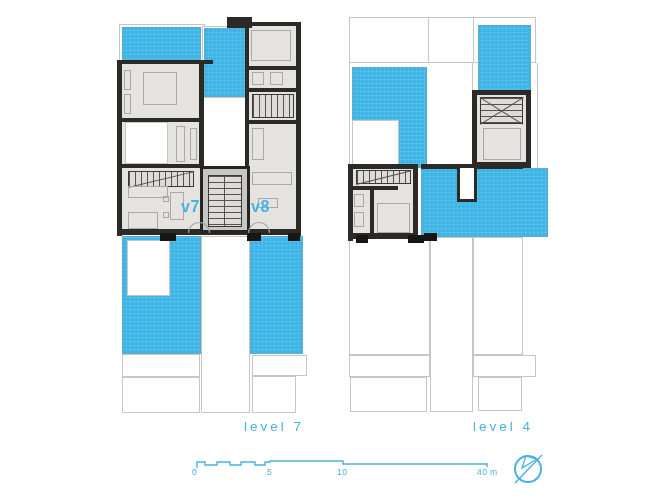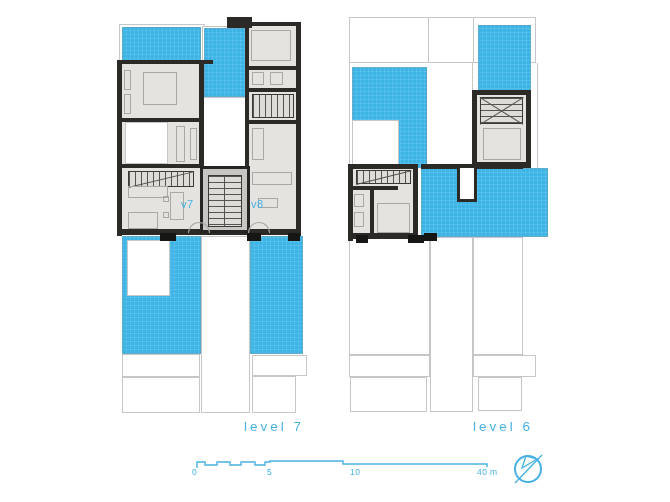--- a/index.html
+++ b/index.html
@@ -20,21 +20,21 @@
          border-bottom:3px solid var(--wall);box-sizing:border-box;}
   .fur{position:absolute;border:1px solid var(--furniture);background:transparent;box-sizing:border-box;}
   .arc{position:absolute;border:1px solid var(--furniture);border-bottom:none;
        border-radius:11px 11px 0 0;box-sizing:border-box;background:transparent;}
   .vstairs{position:absolute;background-color:#dddcd9;border:1px solid #3a3936;box-sizing:border-box;
        background-image:repeating-linear-gradient(90deg,#56544f 0 1px,transparent 1px 6px);}
   .hstairs{position:absolute;background-color:#dddcd9;border:1px solid #3a3936;box-sizing:border-box;
        background-image:repeating-linear-gradient(180deg,#56544f 0 1px,transparent 1px 6px);}
   .core{position:absolute;background:var(--core);border:3px solid #262523;box-sizing:border-box;}
   .diag{position:absolute;height:1px;background:#55534f;transform-origin:0 0;}
-  .unit-label{position:absolute;color:var(--accent);font-size:11px;font-weight:400;letter-spacing:.5px;}
+  .unit-label{position:absolute;color:var(--accent);font-size:16px;font-weight:700;letter-spacing:.5px;}
   .plan-label{position:absolute;color:var(--accent);font-size:13.5px;font-weight:500;letter-spacing:3px;
               width:90px;text-align:center;}
   .tick{position:absolute;color:var(--accent);font-size:8.5px;letter-spacing:.4px;}
 </style>
 </head>
 <body>
 
 <div id="canvas">
 
   <section>
@@ -148,30 +148,30 @@
     <div class="wall" style="left:353px;top:186px;width:45px;height:4px"></div>
     <div class="vstairs" style="left:356px;top:170px;width:55px;height:14px"></div>
     <div class="diag" style="left:356px;top:184px;width:57px;transform:rotate(-14deg)"></div>
     <div class="fur" style="left:354px;top:194px;width:10px;height:13px"></div>
     <div class="fur" style="left:354px;top:212px;width:10px;height:15px"></div>
     <div class="fur" style="left:377px;top:203px;width:33px;height:30px"></div>
     <div class="tab" style="left:356px;top:235px;width:12px;height:8px"></div>
     <div class="tab" style="left:408px;top:235px;width:16px;height:8px"></div>
     <div class="tab" style="left:424px;top:233px;width:13px;height:8px"></div>
 
-    <div class="plan-label" style="left:458px;top:419px">level 6</div>
+    <div class="plan-label" style="left:458px;top:419px">level 4</div>
   </section>
 
   <div class="abs" style="left:180px;top:446px;width:380px;height:40px">
     <svg width="370" height="30" viewBox="0 0 370 30" style="position:absolute;left:0;top:0">
       <path d="M17,22 L17,16 L25,16 L25,19 L37,19 L37,16 L50,16 L50,19 L61,19 L61,16 L75,16 L75,19 L85,19 L85,16 L90,16 L90,15 L163,15 L163,18 L307,18 L307,21" fill="none" style="stroke:var(--accent)" stroke-width="1.4"></path>
     </svg>
     <span class="tick" style="left:12px;top:21px">0</span>
     <span class="tick" style="left:87px;top:21px">5</span>
-    <span class="tick" style="left:170px;top:21px">10</span>
+    <span class="tick" style="left:157px;top:21px">10</span>
     <span class="tick" style="left:297px;top:21px">40 m</span>
   </div>
 
   <svg width="36" height="36" viewBox="0 0 36 36" style="position:absolute;left:511px;top:452px">
     <circle cx="17" cy="17" r="13" fill="none" style="stroke:var(--accent)" stroke-width="2"></circle>
     <line x1="4" y1="31" x2="31" y2="3" style="stroke:var(--accent)" stroke-width="1.4"></line>
     <polygon points="15,4 26,7 11,16" fill="#ffffff" style="stroke:var(--accent)" stroke-width="1.3"></polygon>
   </svg>
 
 </div>

